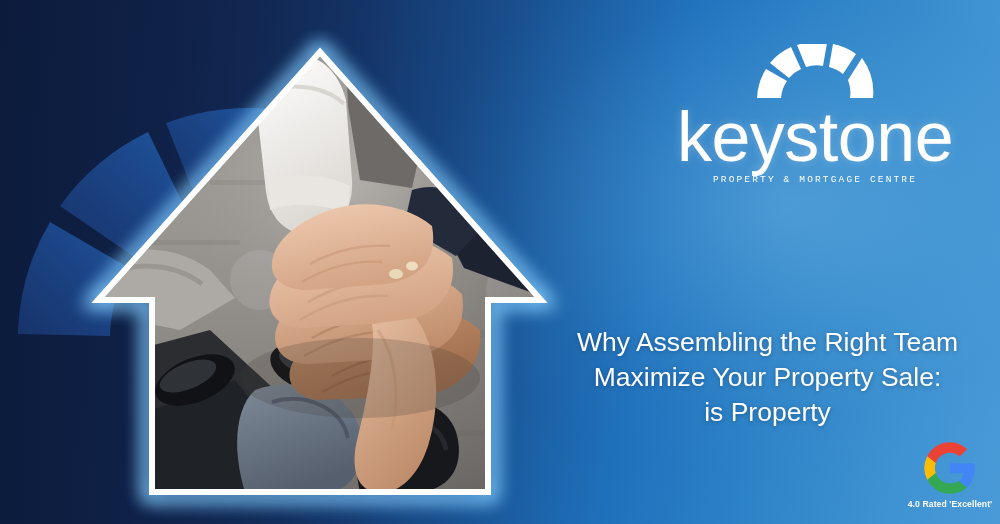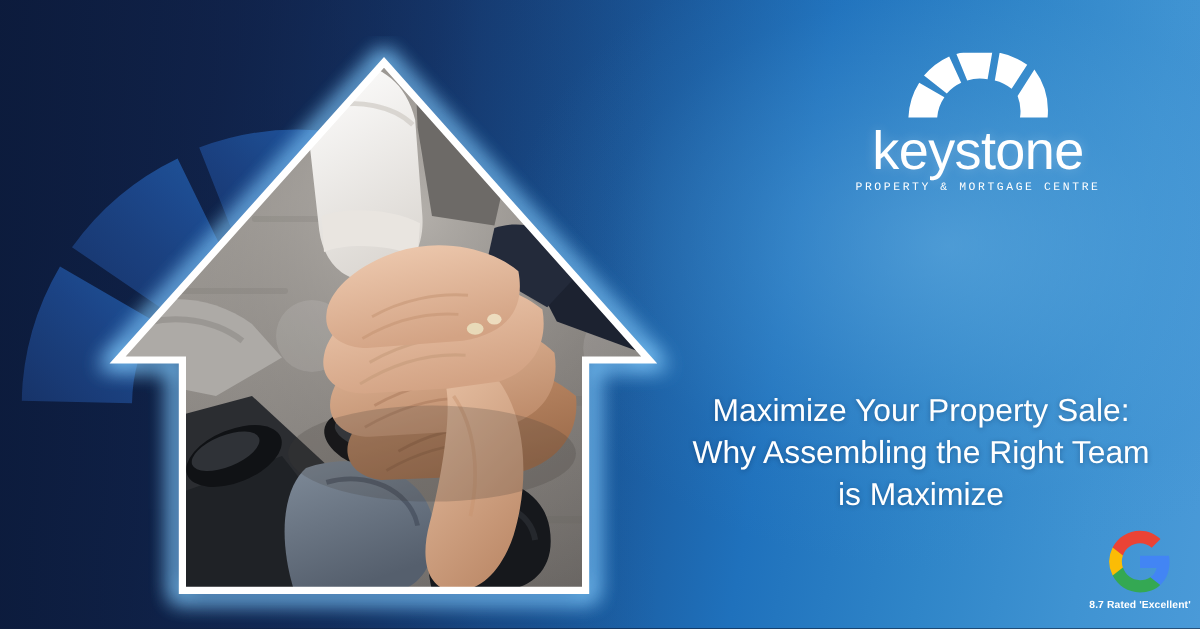--- a/index.html
+++ b/index.html
@@ -83,21 +83,21 @@
   }
   .logo-arch {
     display: block;
     margin: 0 auto;
     width: 120px;
     height: 58px;
   }
   .logo-word {
     display: block;
     color: #ffffff;
-    font-size: 45px;
+    font-size: 70px;
     line-height: 0.96;
     letter-spacing: -0.5px;
     font-weight: 300;
     margin-top: 2px;
     text-shadow: 0 0 10px rgba(255,255,255,0.25);
   }
   .logo-sub {
     display: block;
     color: #ffffff;
     font-size: 9.5px;
@@ -325,28 +325,28 @@
         <path d="M -18,-55 A 58,58 0 0 1 12,-57 L 8,-34 A 34,34 0 0 0 -9,-33 Z"></path>
         <path d="M 18,-56 A 58,58 0 0 1 41,-46 L 28,-26 A 34,34 0 0 0 14,-33 Z"></path>
         <path d="M 47,-42 A 58,58 0 0 1 58,-2 L 35,-2 A 34,34 0 0 0 33,-20 Z"></path>
       </g>
     </svg>
     <span class="logo-word">keystone</span>
     <span class="logo-sub">PROPERTY &amp; MORTGAGE CENTRE</span>
   </div>
 
   <div class="headline">
+    <span class="ln">Why Assembling the Right Team</span>
     <span class="ln">Maximize Your Property Sale:</span>
-    <span class="ln">Why Assembling the Right Team</span>
-    <span class="ln">is Maximize</span>
+    <span class="ln">is Property</span>
   </div>
 
   <div class="google-badge">
     <svg class="google-g" viewBox="0 0 48 48">
       <path fill="#4285f4" d="M45.1 24.5c0-1.6-.14-3.13-.4-4.6H24v8.7h11.8c-.5 2.74-2.05 5.06-4.37 6.62v5.5h7.08c4.14-3.82 6.59-9.44 6.59-16.22z"></path>
       <path fill="#34a853" d="M24 46c5.9 0 10.86-1.96 14.48-5.3l-7.08-5.5c-1.96 1.32-4.48 2.1-7.4 2.1-5.69 0-10.5-3.84-12.22-9H4.46v5.68C8.06 41.15 15.44 46 24 46z"></path>
       <path fill="#fbbc05" d="M11.78 28.3a13.2 13.2 0 0 1 0-8.6V14H4.46a22 22 0 0 0 0 19.98l7.32-5.68z"></path>
       <path fill="#ea4335" d="M24 10.9c3.21 0 6.09 1.1 8.36 3.27l6.27-6.27C34.85 4.37 29.89 2 24 2 15.44 2 8.06 6.85 4.46 14l7.32 5.7c1.72-5.16 6.53-8.8 12.22-8.8z"></path>
     </svg>
-    <span class="google-rating">8.7 Rated 'Excellent'</span>
+    <span class="google-rating">4.0 Rated 'Excellent'</span>
   </div>
 
 </div>
 
 </body></html>

